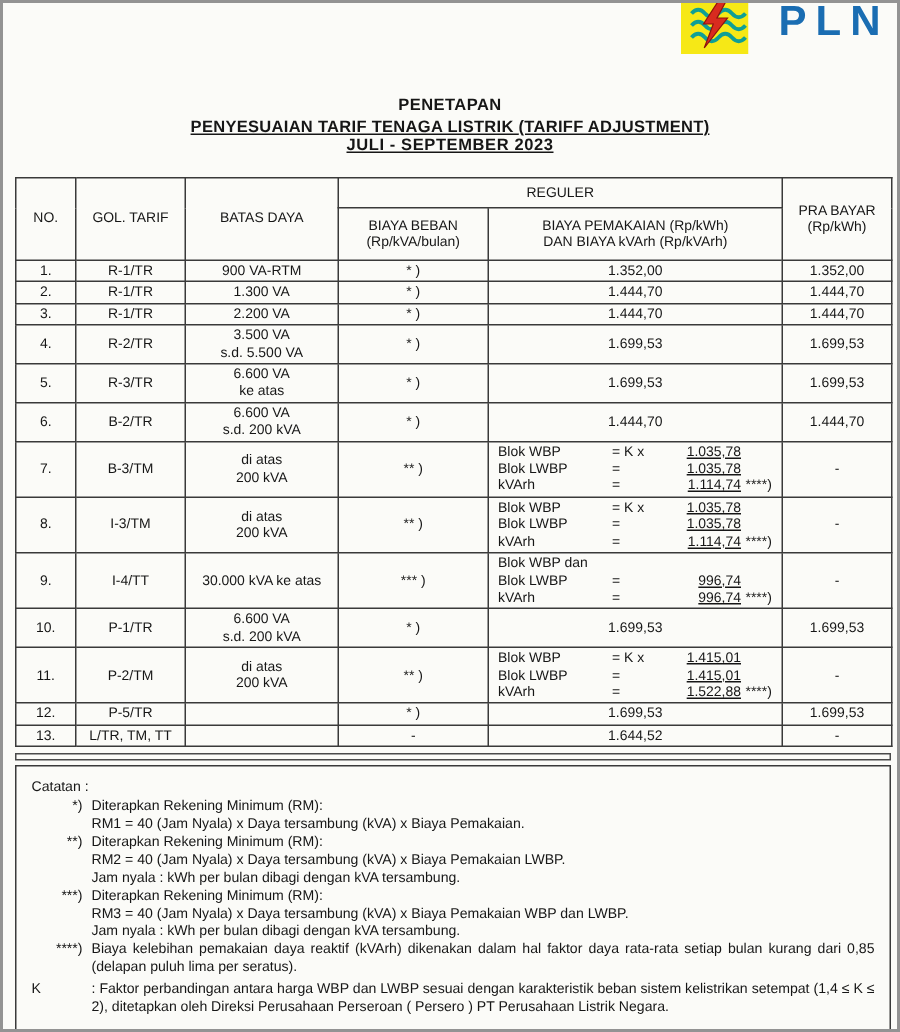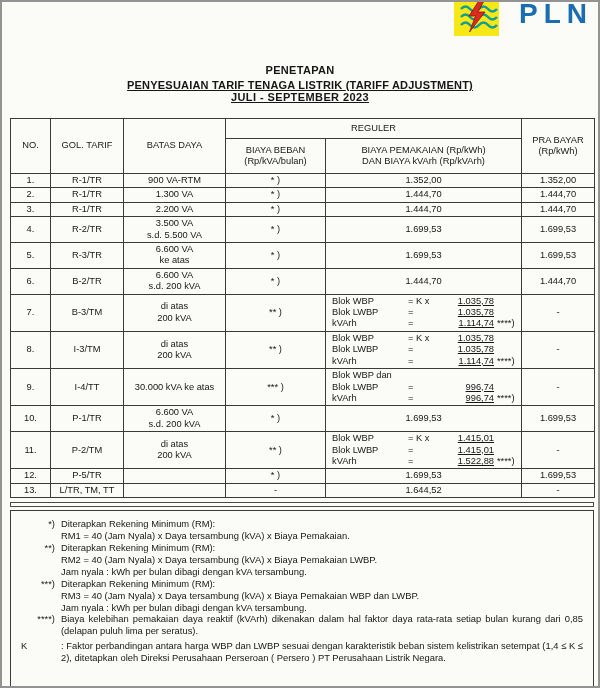--- a/index.html
+++ b/index.html
@@ -339,20 +339,21 @@
           <div class="pv">1.644,52</div>
         </td>
         <td class="c-pra">-</td>
       </tr>
     </tbody>
 </table>
 
 <div class="strip"></div>
 
 <div class="notes-box">
+  <div class="notes-heading">Catatan :</div>
   <div id="notes-list">
       <div class="note">
         <span class="sym">*)</span>
         <div class="ntext">
           <div class="nline">Diterapkan Rekening Minimum (RM):</div>
           <div class="nline">RM1 = 40 (Jam Nyala) x Daya tersambung (kVA) x Biaya Pemakaian.</div>
         </div>
       </div>
       <div class="note">
         <span class="sym">**)</span>

